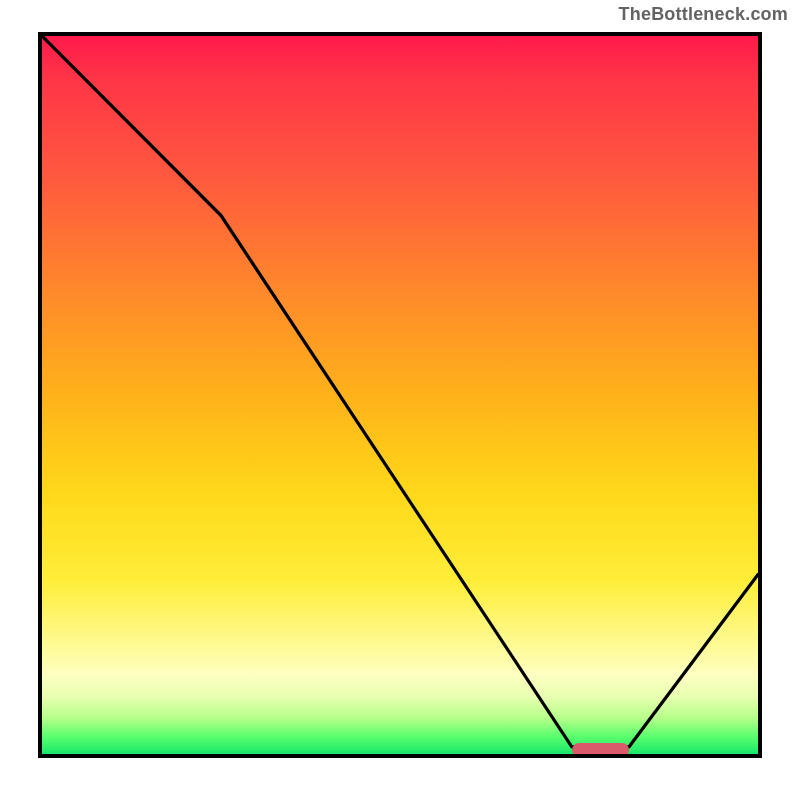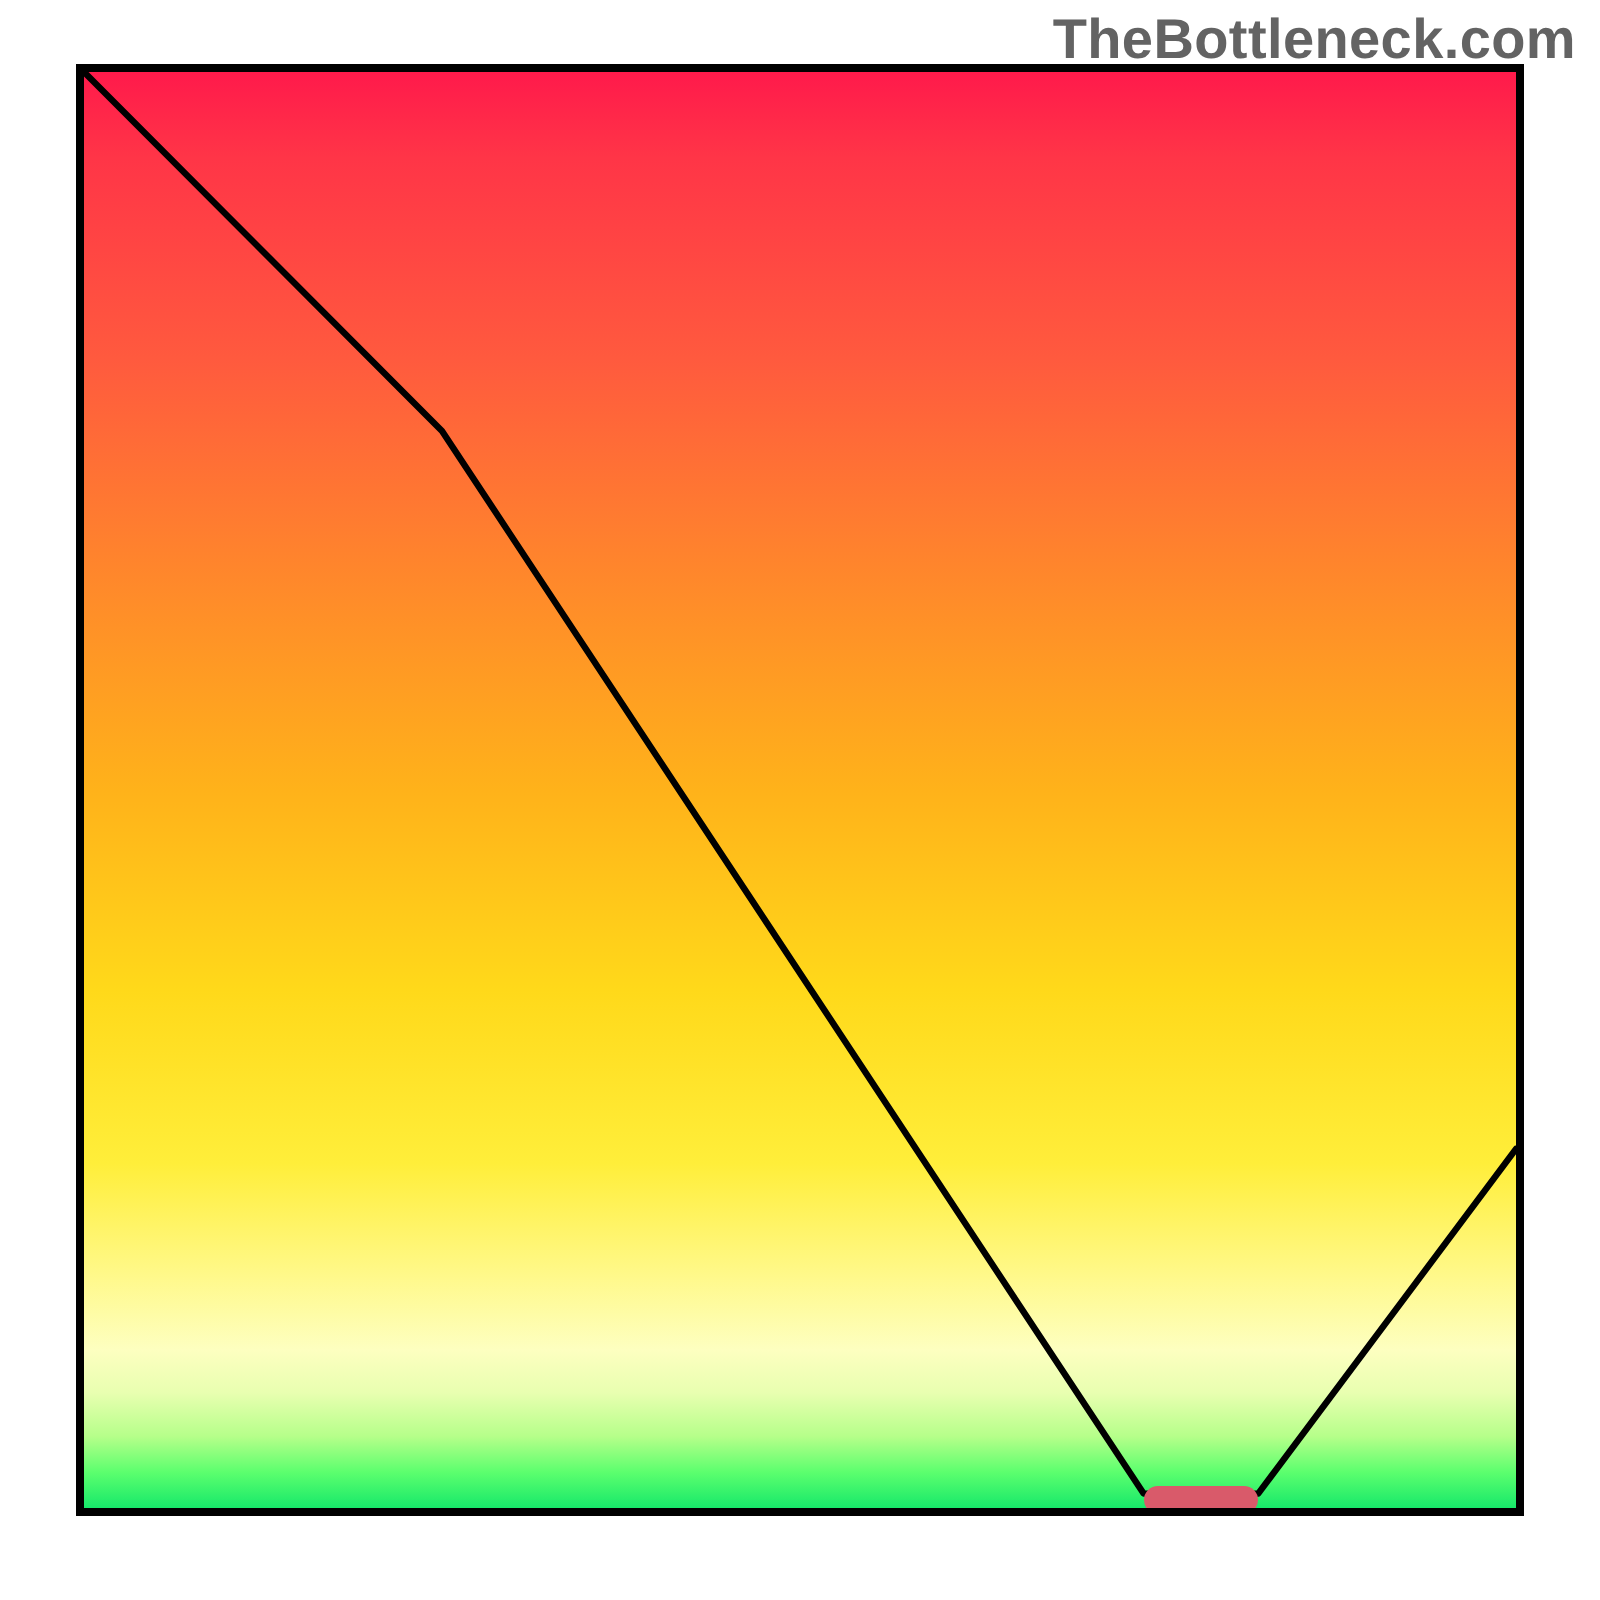--- a/index.html
+++ b/index.html
@@ -12,21 +12,21 @@
   }
   .wrap {
     position: relative;
     width: 800px;
     height: 800px;
   }
   .attribution {
     position: absolute;
     top: 4px;
     right: 12px;
-    font-size: 28px;
+    font-size: 18px;
     font-weight: 600;
     color: #636363;
     letter-spacing: 0.2px;
   }
   .plot-frame {
     position: absolute;
     left: 38px;
     top: 32px;
     width: 724px;
     height: 726px;

